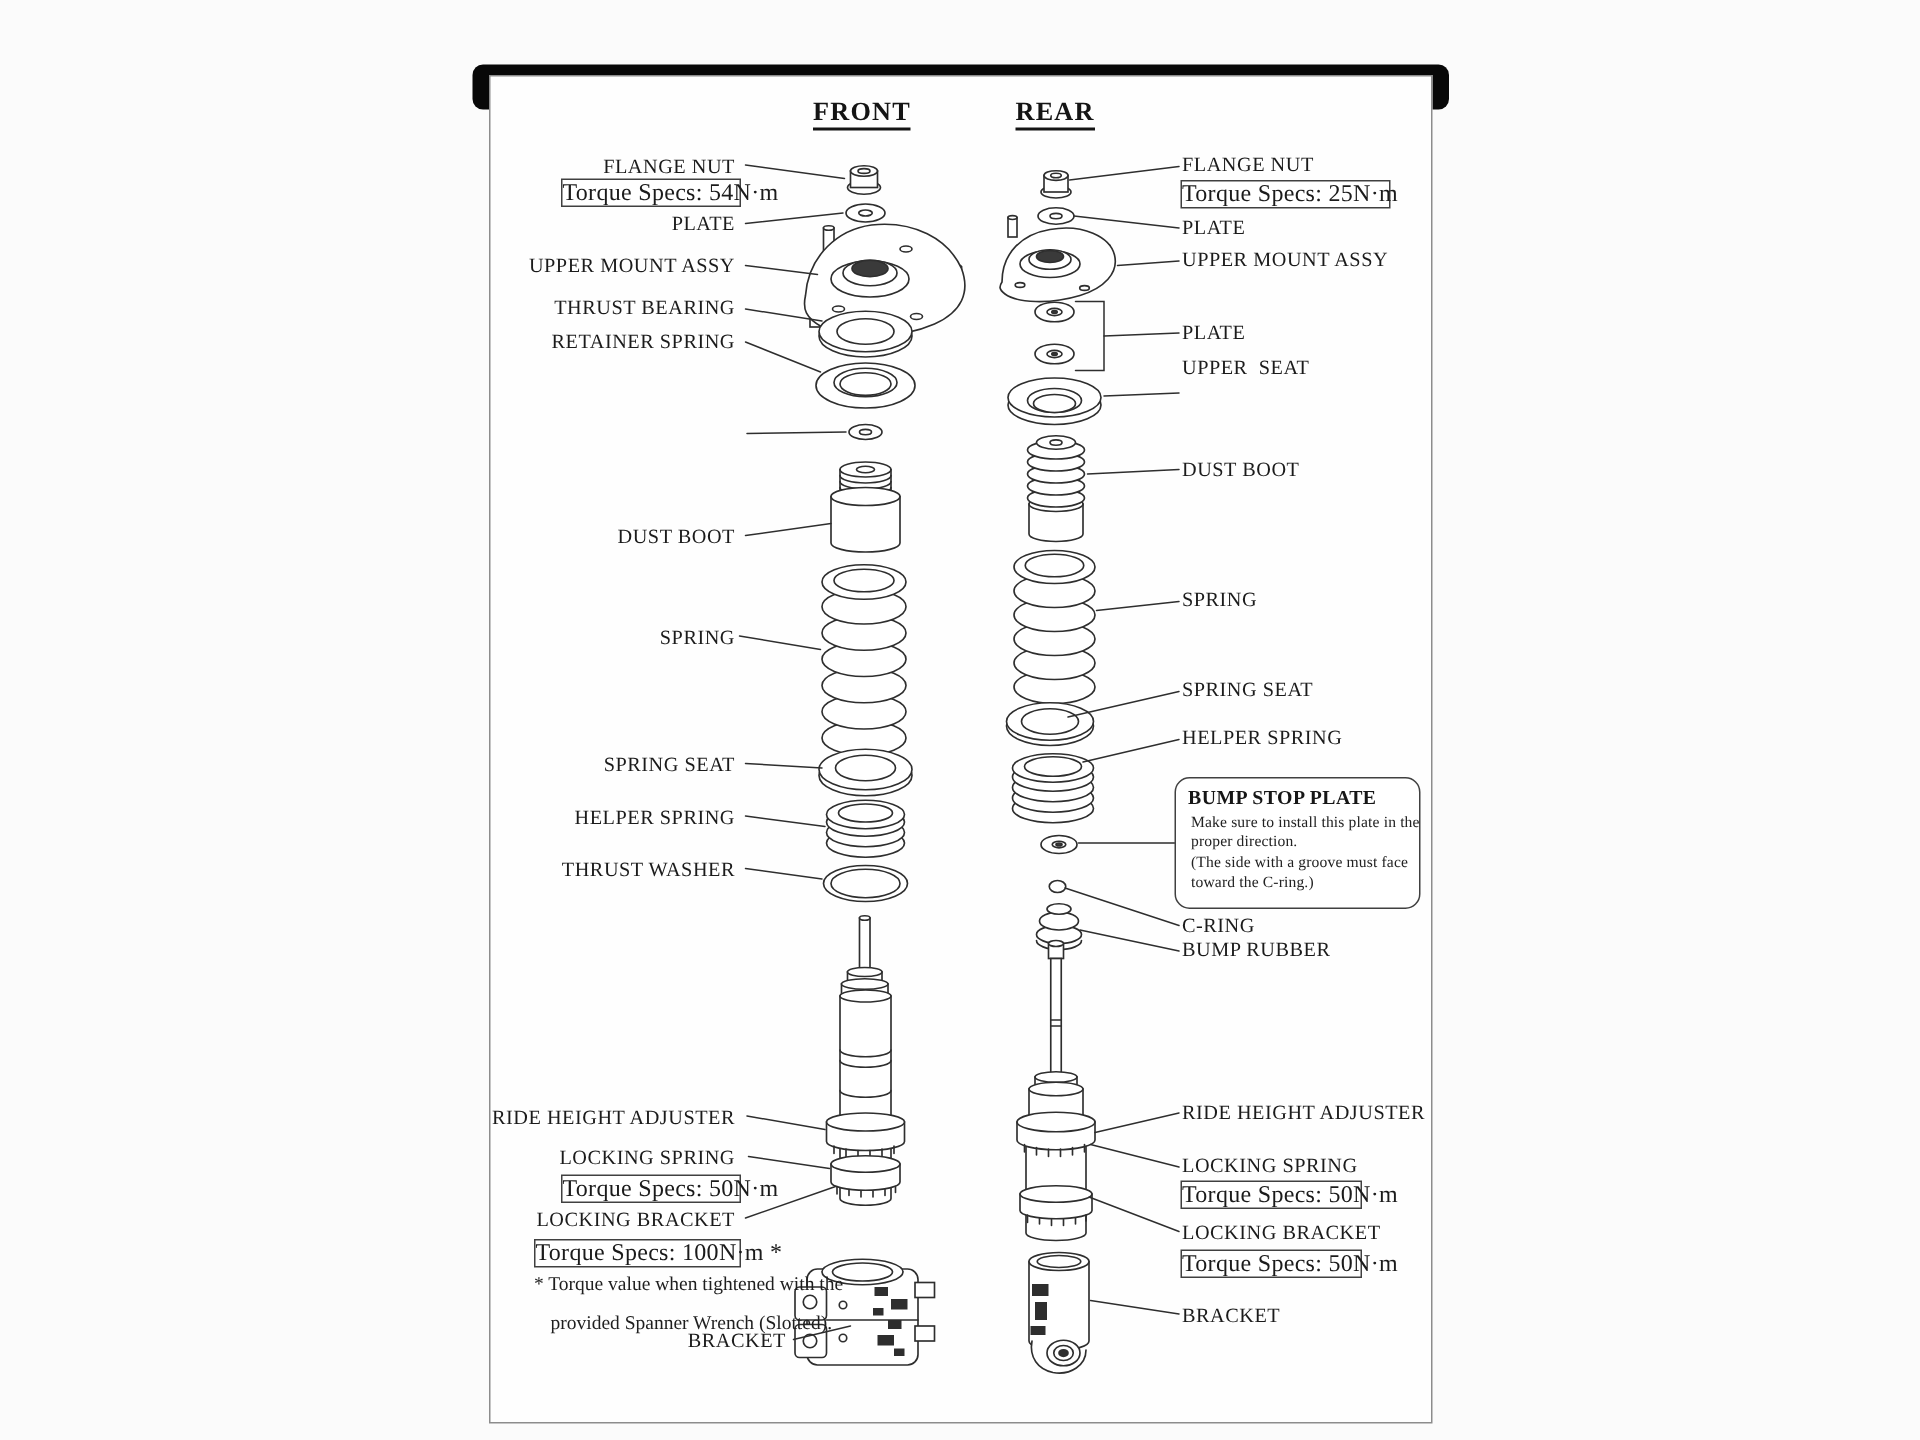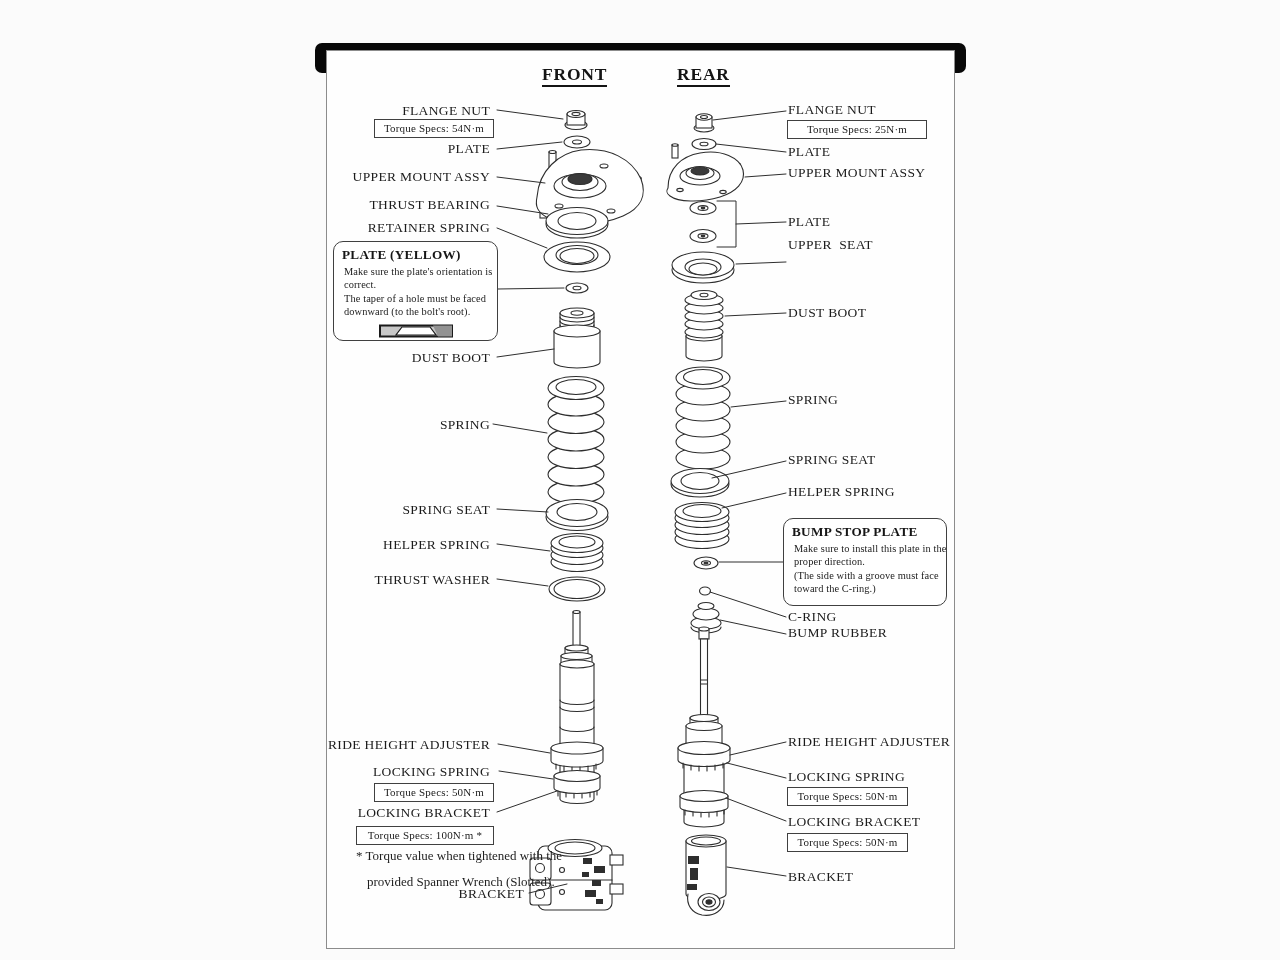--- a/index.html
+++ b/index.html
@@ -12,21 +12,21 @@
   .panel { position:absolute; left:326px; top:50px; width:627px; height:897px;
            border:1px solid #8c8c8c; background:#fefefe; }
   svg.overlay { position:absolute; left:0; top:0; }
   .heading { position:absolute; font-weight:bold; font-size:17.5px; color:#141414;
              letter-spacing:0.8px; border-bottom:2px solid #141414; padding-bottom:1px;
              line-height:19px; white-space:pre; }
   .lbl { position:absolute; font-size:13.5px; color:#1b1b1b; letter-spacing:0.35px;
          line-height:16px; white-space:pre; }
   .lbl.r { text-align:right; }
   .tbox { position:absolute; box-sizing:border-box; border:1px solid #404040; background:#fff;
-          font-size:11px; color:#1b1b1b; text-align:center; line-height:17px; height:19px;
+          font-size:16px; color:#1b1b1b; text-align:center; line-height:17px; height:19px;
           white-space:pre; letter-spacing:0.2px; }
   .note { position:absolute; box-sizing:border-box; border:1.4px solid #404040;
           border-radius:10px; background:#fff; padding:5px 8px 3px 8px; overflow:hidden; }
   .note .nt { font-size:13.2px; font-weight:bold; letter-spacing:0.3px; color:#161616;
               margin-bottom:2px; white-space:pre; }
   .note .nl { font-size:10.4px; color:#222; line-height:13.4px; letter-spacing:0.1px;
               white-space:pre; padding-left:2px; }
   .note-fig { display:block; margin:4px auto 0 auto; }
   .fnote { position:absolute; font-size:13px; color:#1e1e1e; line-height:14px; white-space:pre; }
 </style>
@@ -332,32 +332,20 @@
   <div class="lbl r" style="right:790px; top:572px;">THRUST WASHER</div>
   <div class="lbl r" style="right:790px; top:737px;">RIDE HEIGHT ADJUSTER</div>
   <div class="lbl r" style="right:790px; top:764px;">LOCKING SPRING</div>
   <div class="lbl r" style="right:790px; top:805px;">LOCKING BRACKET</div>
   <div class="lbl r" style="right:756px; top:886px;">BRACKET</div>
 
   <div class="tbox" style="left:374px; top:119px; width:120px;">Torque Specs: 54N·m</div>
   <div class="tbox" style="left:374px; top:783px; width:120px;">Torque Specs: 50N·m</div>
   <div class="tbox" style="left:356px; top:826px; width:138px;">Torque Specs: 100N·m *</div>
 
-  <div class="note" style="left:333px; top:241px; width:165px; height:100px;">
-    <div class="nt">PLATE (YELLOW)</div>
-    <div class="nl">Make sure the plate's orientation is</div>
-    <div class="nl">correct.</div>
-    <div class="nl">The taper of a hole must be faced</div>
-    <div class="nl">downward (to the bolt's root).</div>
-    <svg class="note-fig" width="76" height="16" viewBox="0 0 76 16">
-      <rect x="2" y="2.5" width="72" height="11" fill="#c7c7c7" stroke="#1a1a1a" stroke-width="2"></rect>
-      <path d="M55,2.5 H74 V13.5 H60 Z" fill="#929292" stroke="none"></path>
-      <polygon points="24,4 52,4 58,12 18,12" fill="#fff" stroke="#1a1a1a" stroke-width="1.2"></polygon>
-    </svg>
-  </div>
 
   <div class="fnote" style="left:356px; top:849px;">* Torque value when tightened with the</div>
   <div class="fnote" style="left:367px; top:863px;margin-top:12px;">provided Spanner Wrench (Slotted).</div>
 
   <div class="lbl" style="left:788px; top:102px;">FLANGE NUT</div>
   <div class="lbl" style="left:788px; top:144px;">PLATE</div>
   <div class="lbl" style="left:788px; top:165px;">UPPER MOUNT ASSY</div>
   <div class="lbl" style="left:788px; top:214px;">PLATE</div>
   <div class="lbl" style="left:788px; top:237px;text-align:right;">UPPER  SEAT</div>
   <div class="lbl" style="left:788px; top:305px;">DUST BOOT</div>

